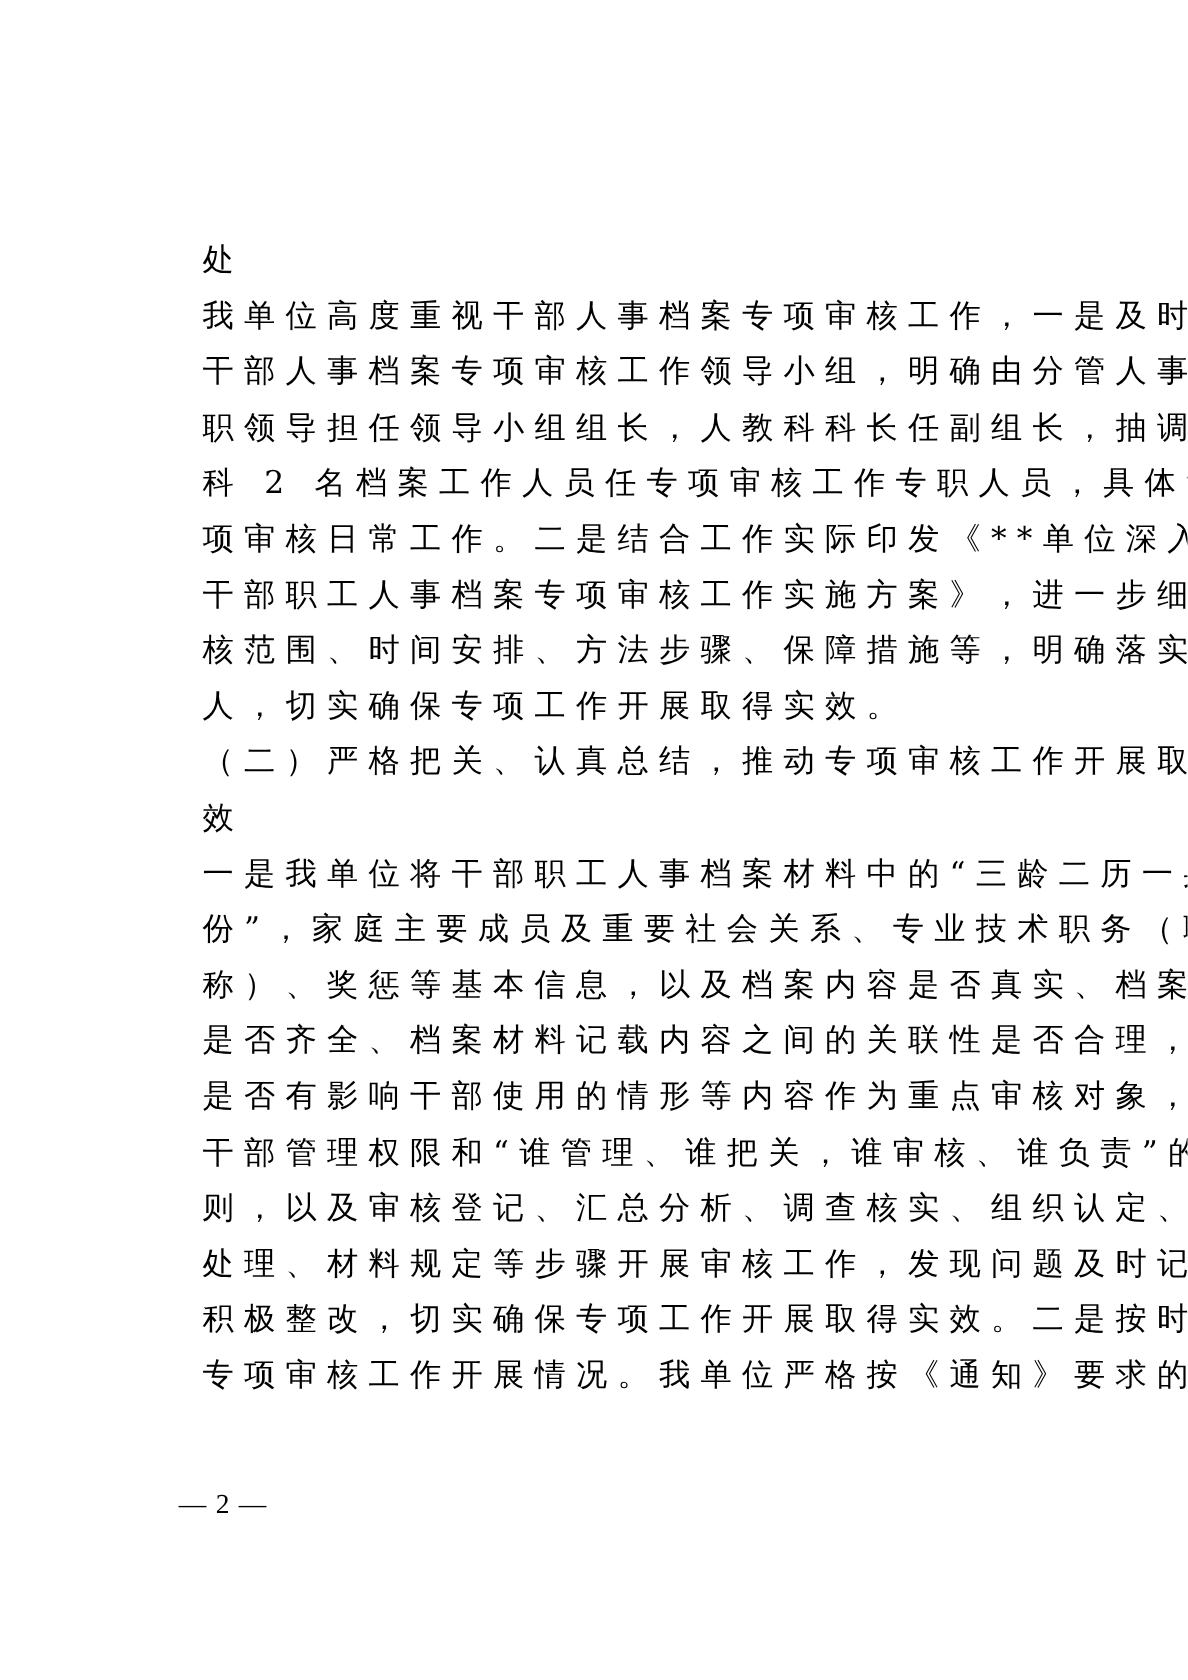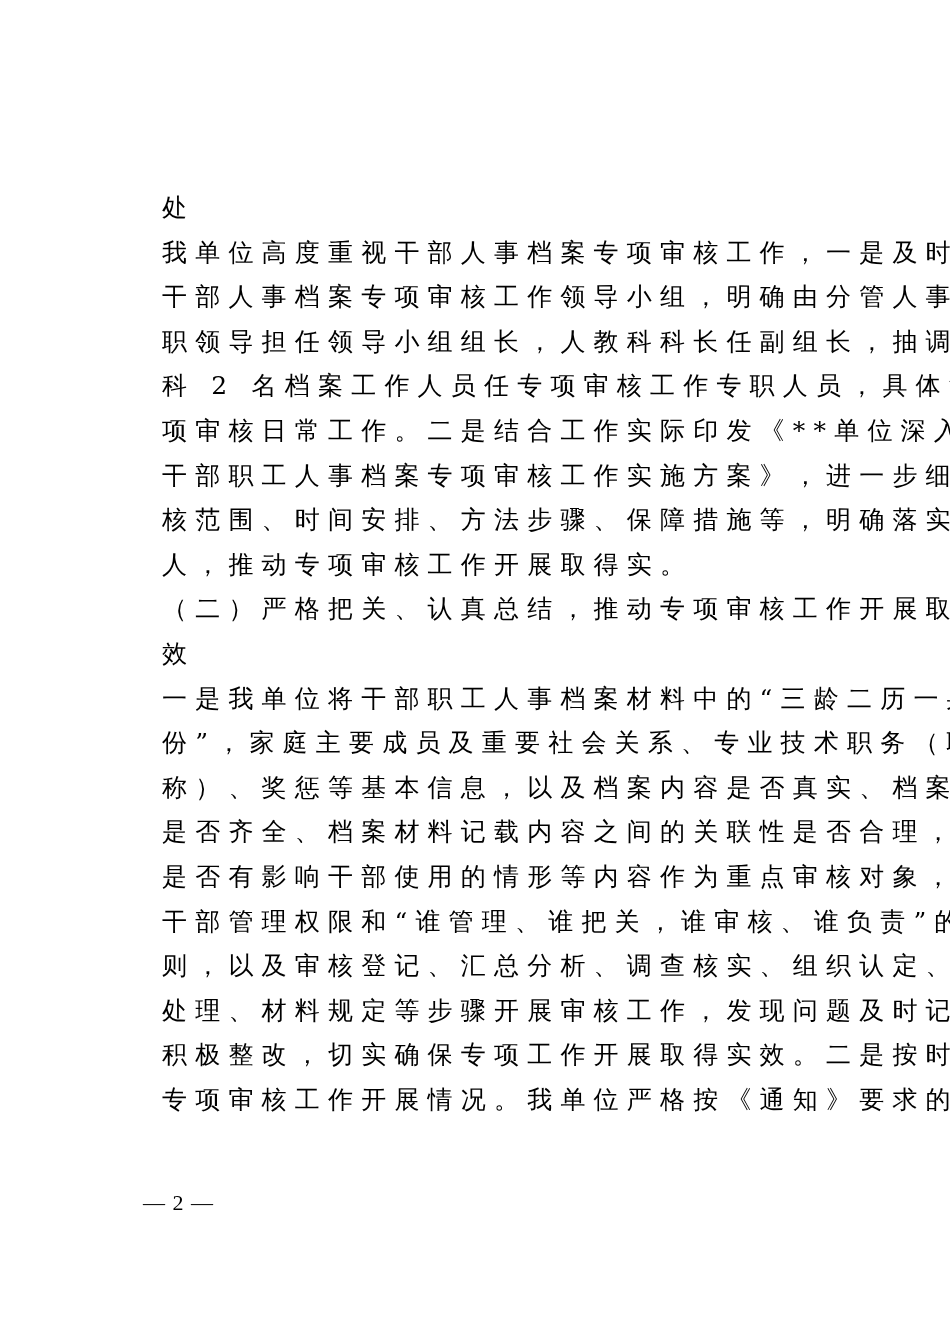--- a/index.html
+++ b/index.html
@@ -56,21 +56,21 @@
 <div class="page">
   <div class="body-text" id="body-text">
       <div class="line last">处</div>
       <div class="line">我单位高度重视干部人事档案专项审核工作，一是及时成立</div>
       <div class="line">干部人事档案专项审核工作领导小组，明确由分管人事的副</div>
       <div class="line">职领导担任领导小组组长，人教科科长任副组长，抽调人教</div>
       <div class="line">科 2 名档案工作人员任专项审核工作专职人员，具体负责专</div>
       <div class="line">项审核日常工作。二是结合工作实际印发《**单位深入开展</div>
       <div class="line">干部职工人事档案专项审核工作实施方案》，进一步细化审</div>
       <div class="line">核范围、时间安排、方法步骤、保障措施等，明确落实责任</div>
-      <div class="line last">人，推动专项审核工作开展取得实。</div>
+      <div class="line last">人，切实确保专项工作开展取得实效。</div>
       <div class="line">（二）严格把关、认真总结，推动专项审核工作开展取得实</div>
       <div class="line last">效</div>
       <div class="line">一是我单位将干部职工人事档案材料中的“三龄二历一身</div>
       <div class="line">份”，家庭主要成员及重要社会关系、专业技术职务（职</div>
       <div class="line">称）、奖惩等基本信息，以及档案内容是否真实、档案材料</div>
       <div class="line">是否齐全、档案材料记载内容之间的关联性是否合理，以及</div>
       <div class="line">是否有影响干部使用的情形等内容作为重点审核对象，按照</div>
       <div class="line">干部管理权限和“谁管理、谁把关，谁审核、谁负责”的原</div>
       <div class="line">则，以及审核登记、汇总分析、调查核实、组织认定、问题</div>
       <div class="line">处理、材料规定等步骤开展审核工作，发现问题及时记录并</div>

